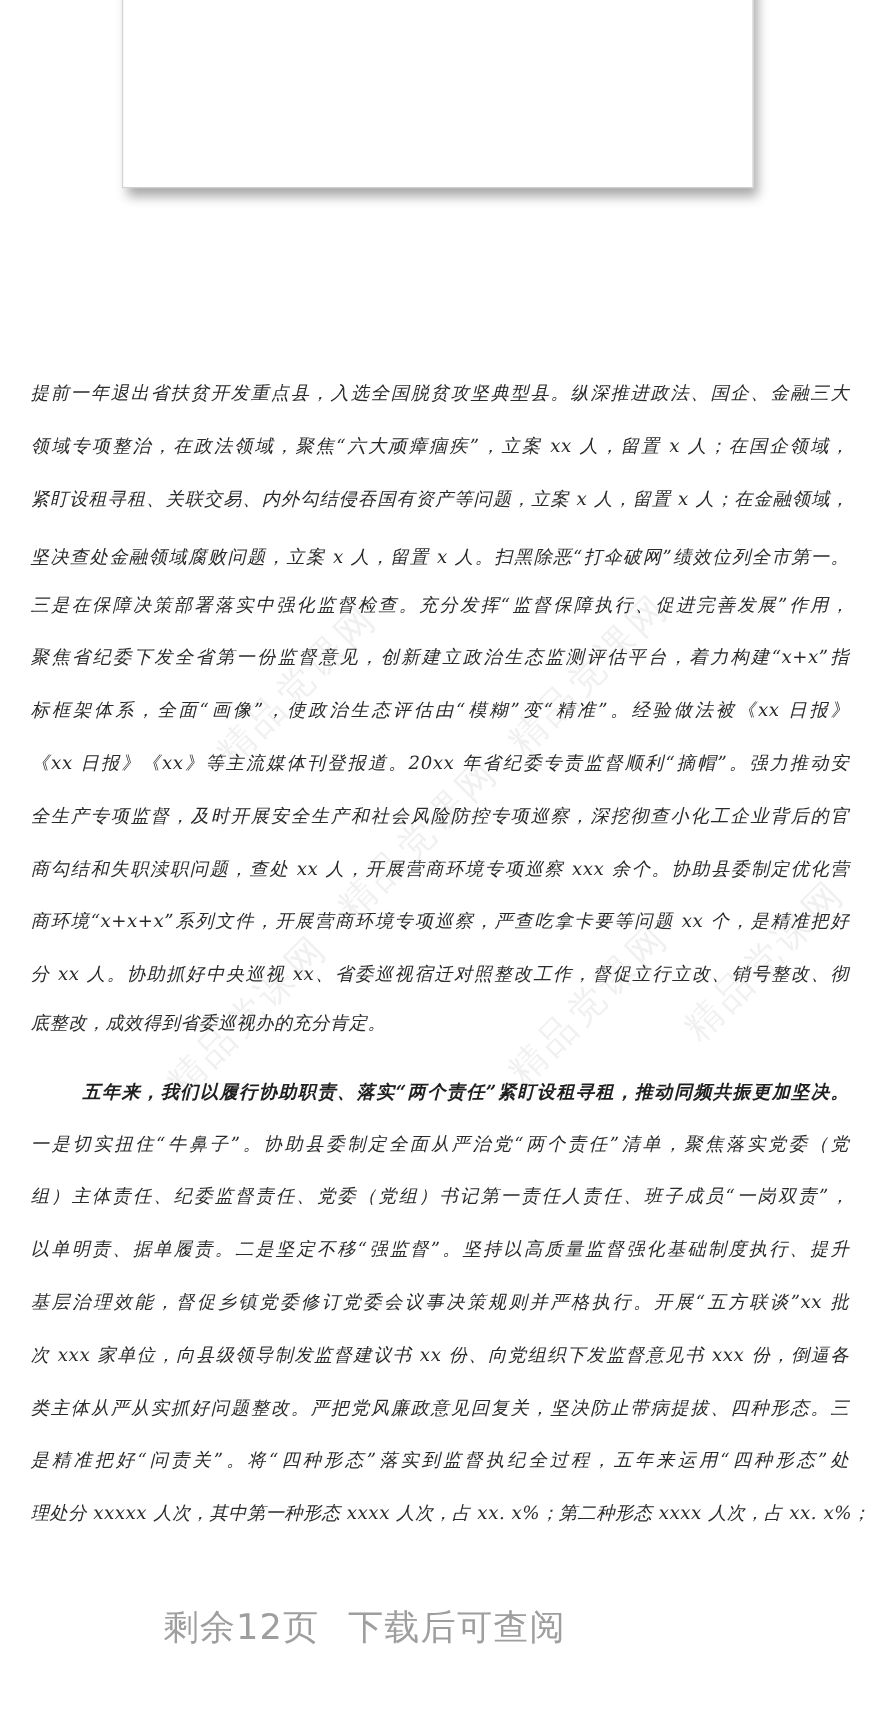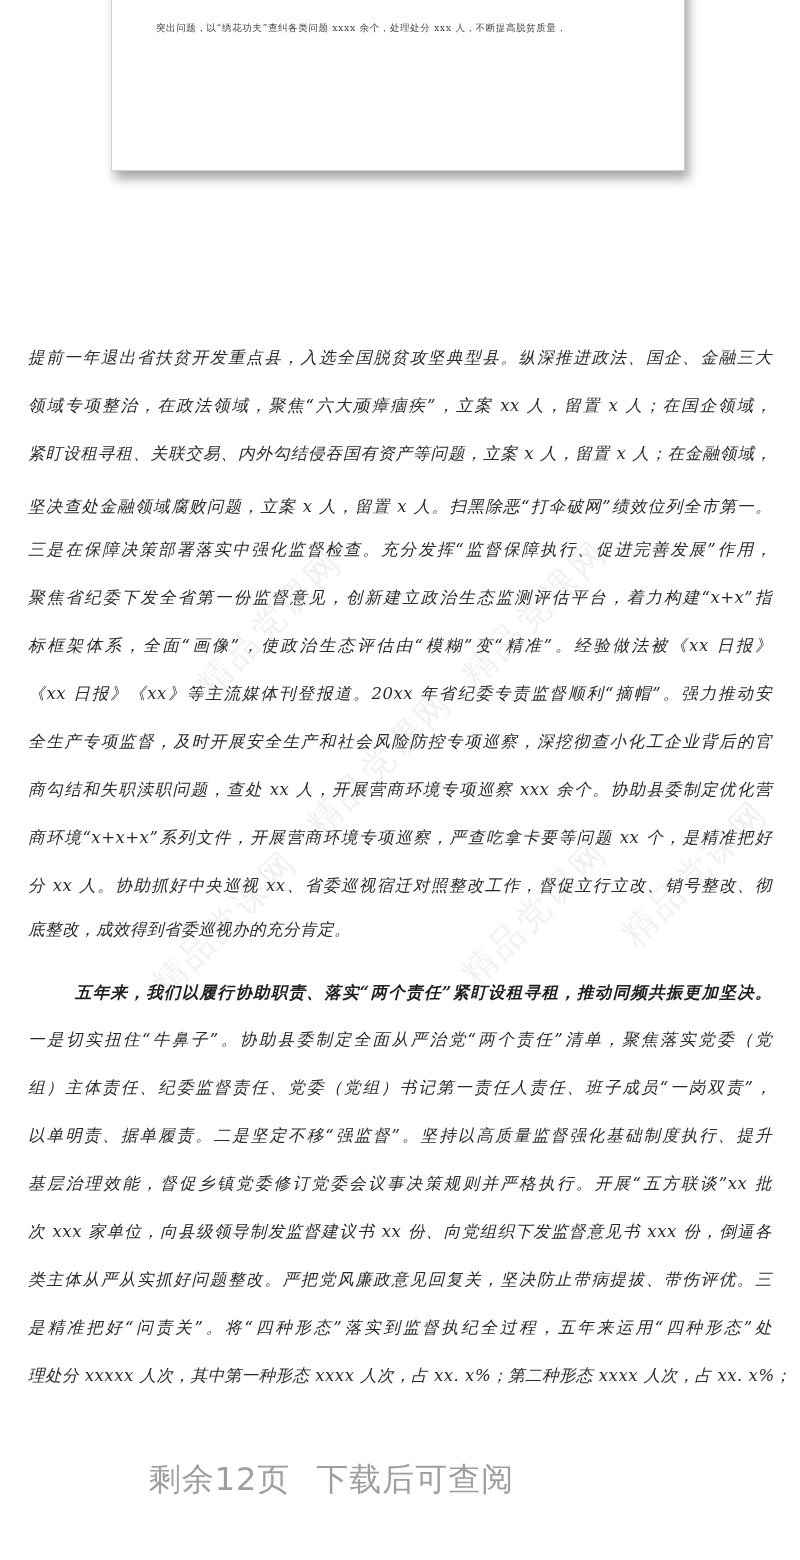--- a/index.html
+++ b/index.html
@@ -94,21 +94,20 @@
       color: #9e9e9e;
       letter-spacing: 1px;
     }
     .remaining-banner .gap { display: inline-block; width: 26px; }
   </style>
 </head>
 <body>
 
 <div class="preview-card">
   <div class="preview-line clipped">…………………………………………………………………………………………</div>
-  <div class="preview-line second">突出问题，以“绣花功夫”查纠各类问题 xxxx 余个，处理处分 xxx 人，不断提高脱贫质量，</div>
 </div>
 
 <div class="watermark" style="left:175px; top:600px;">精品党课网</div>
 <div class="watermark" style="left:440px; top:590px;">精品党课网</div>
 <div class="watermark" style="left:285px; top:740px;">精品党课网</div>
 <div class="watermark" style="left:130px; top:900px;">精品党课网</div>
 <div class="watermark" style="left:600px; top:850px;">精品党课网</div>
 <div class="watermark" style="left:440px; top:890px;">精品党课网</div>
 
 <div class="doc">
@@ -127,20 +126,20 @@
   <div class="line" style="top:874px;">分 xx 人。协助抓好中央巡视 xx、省委巡视宿迁对照整改工作，督促立行立改、销号整改、彻</div>
   <div class="line last" style="top:918px;">底整改，成效得到省委巡视办的充分肯定。</div>
 
   <div class="line heading" style="top:981px;">五年来，我们以履行协助职责、落实“两个责任”紧盯设租寻租，推动同频共振更加坚决。</div>
 
   <div class="line" style="top:1028px;">一是切实扭住“牛鼻子”。协助县委制定全面从严治党“两个责任”清单，聚焦落实党委（党</div>
   <div class="line" style="top:1076px;">组）主体责任、纪委监督责任、党委（党组）书记第一责任人责任、班子成员“一岗双责”，</div>
   <div class="line" style="top:1124px;">以单明责、据单履责。二是坚定不移“强监督”。坚持以高质量监督强化基础制度执行、提升</div>
   <div class="line" style="top:1172px;">基层治理效能，督促乡镇党委修订党委会议事决策规则并严格执行。开展“五方联谈”xx 批</div>
   <div class="line" style="top:1220px;">次 xxx 家单位，向县级领导制发监督建议书 xx 份、向党组织下发监督意见书 xxx 份，倒逼各</div>
-  <div class="line" style="top:1268px;">类主体从严从实抓好问题整改。严把党风廉政意见回复关，坚决防止带病提拔、带伤评优。三</div>
+  <div class="line" style="top:1268px;">类主体从严从实抓好问题整改。严把党风廉政意见回复关，坚决防止带病提拔、四种形态。三</div>
   <div class="line" style="top:1316px;">是精准把好“问责关”。将“四种形态”落实到监督执纪全过程，五年来运用“四种形态”处</div>
   <div class="line" style="top:1364px;">理处分 xxxxx 人次，其中第一种形态 xxxx 人次，占 xx. x%；第二种形态 xxxx 人次，占 xx. x%；</div>
 </div>
 
 <div class="remaining-banner">
   <span>剩余12页</span><span class="gap"></span><span>下载后可查阅</span>
 </div>
 
 </body></html>

